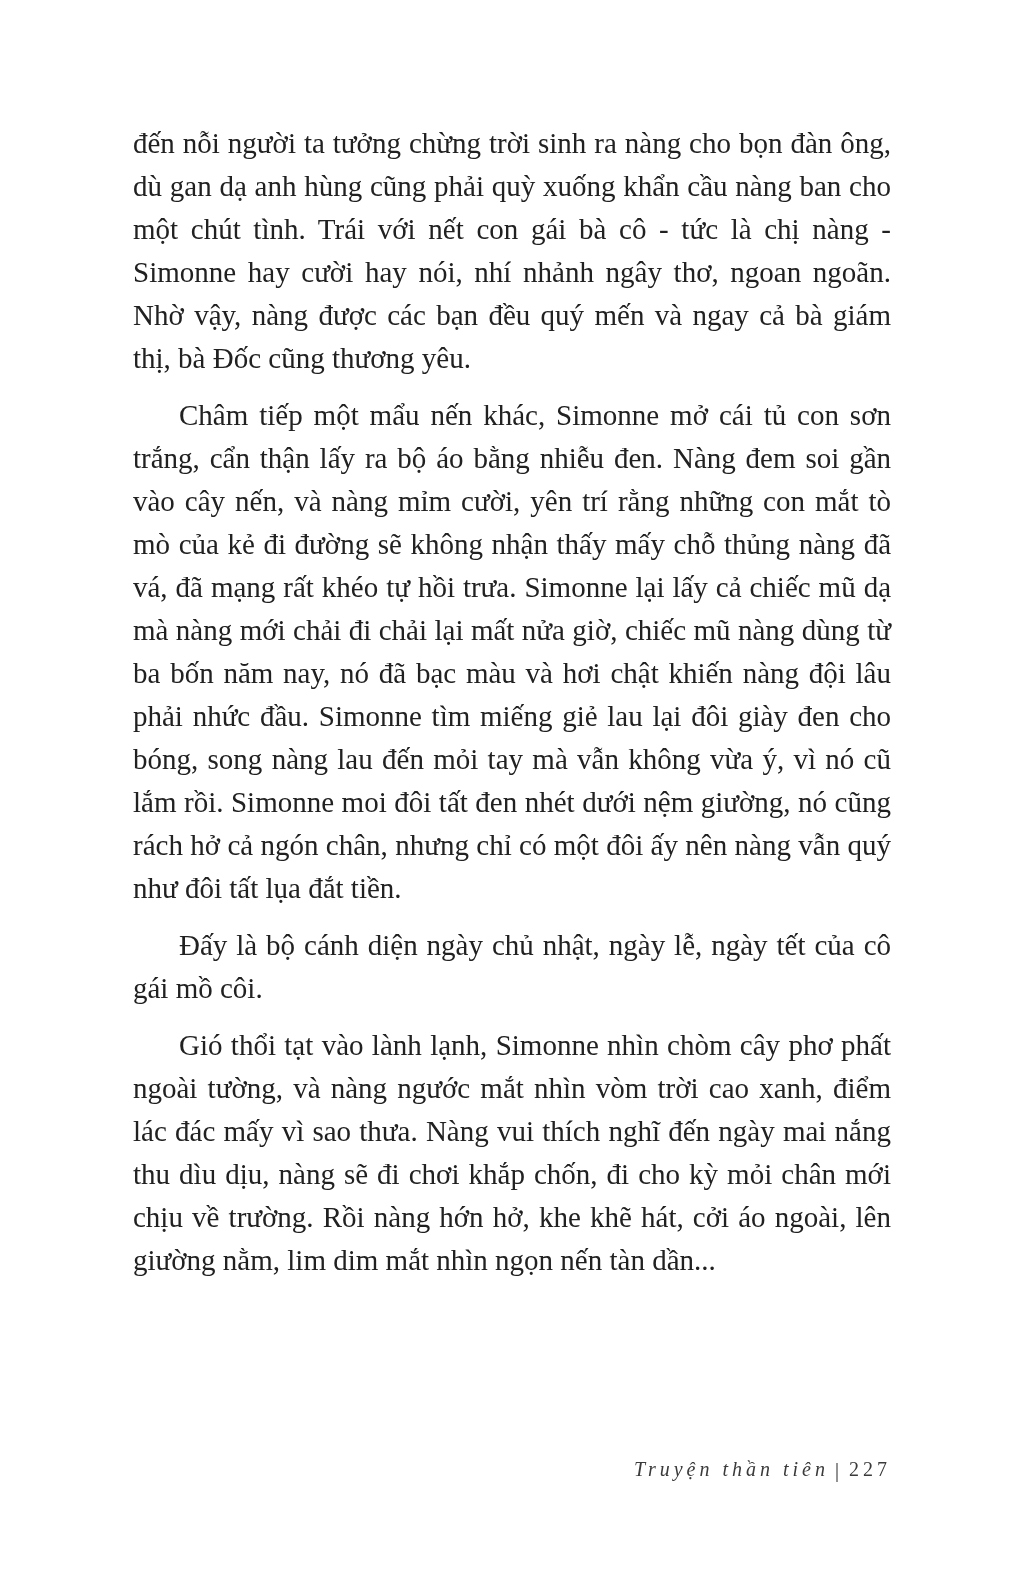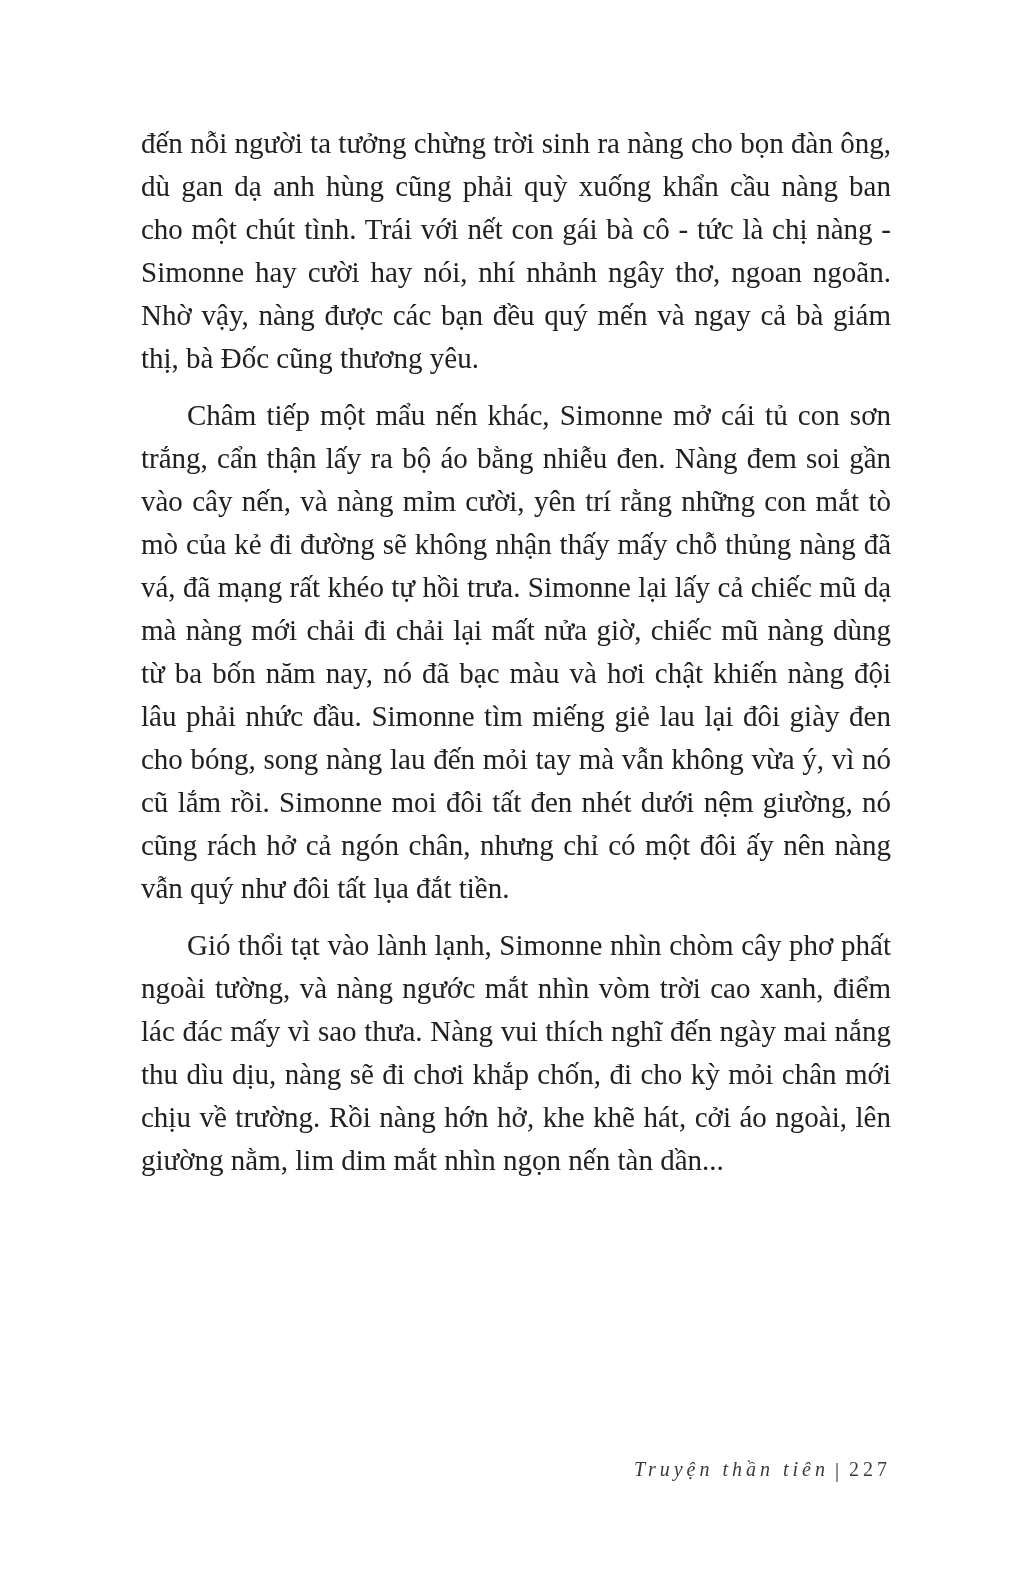--- a/index.html
+++ b/index.html
@@ -24,21 +24,21 @@
     left: 133px;
     top: 122px;
     width: 758px;
     color: #212121;
     font-size: 29px;
     line-height: 43px;
     text-align: justify;
     text-justify: inter-word;
   }
   .text-block p {
-    margin: 0 0 14px 8px;
+    margin: 0 0 14px 0;
   }
   .text-block p.indent {
     text-indent: 46px;
     font-family: Liberation Serif, serif;
   }
   .page-footer {
     position: absolute;
     right: 133px;
     top: 1458px;
     color: #3a3a3a;
@@ -63,20 +63,21 @@
   }
 </style>
 </head>
 <body>
 
 <div class="page">
 
   <div class="text-block">
     <p>đến nỗi người ta tưởng chừng trời sinh ra nàng cho bọn đàn ông, dù gan dạ anh hùng cũng phải quỳ xuống khẩn cầu nàng ban cho một chút tình. Trái với nết con gái bà cô - tức là chị nàng - Simonne hay cười hay nói, nhí nhảnh ngây thơ, ngoan ngoãn. Nhờ vậy, nàng được các bạn đều quý mến và ngay cả bà giám thị, bà Đốc cũng thương yêu.</p>
     <p class="indent">Châm tiếp một mẩu nến khác, Simonne mở cái tủ con sơn trắng, cẩn thận lấy ra bộ áo bằng nhiễu đen. Nàng đem soi gần vào cây nến, và nàng mỉm cười, yên trí rằng những con mắt tò mò của kẻ đi đường sẽ không nhận thấy mấy chỗ thủng nàng đã vá, đã mạng rất khéo tự hồi trưa. Simonne lại lấy cả chiếc mũ dạ mà nàng mới chải đi chải lại mất nửa giờ, chiếc mũ nàng dùng từ ba bốn năm nay, nó đã bạc màu và hơi chật khiến nàng đội lâu phải nhức đầu. Simonne tìm miếng giẻ lau lại đôi giày đen cho bóng, song nàng lau đến mỏi tay mà vẫn không vừa ý, vì nó cũ lắm rồi. Simonne moi đôi tất đen nhét dưới nệm giường, nó cũng rách hở cả ngón chân, nhưng chỉ có một đôi ấy nên nàng vẫn quý như đôi tất lụa đắt tiền.</p>
+    <p class="indent">Đấy là bộ cánh diện ngày chủ nhật, ngày lễ, ngày tết của cô gái mồ côi.</p>
     <p class="indent">Gió thổi tạt vào lành lạnh, Simonne nhìn chòm cây phơ phất ngoài tường, và nàng ngước mắt nhìn vòm trời cao xanh, điểm lác đác mấy vì sao thưa. Nàng vui thích nghĩ đến ngày mai nắng thu dìu dịu, nàng sẽ đi chơi khắp chốn, đi cho kỳ mỏi chân mới chịu về trường. Rồi nàng hớn hở, khe khẽ hát, cởi áo ngoài, lên giường nằm, lim dim mắt nhìn ngọn nến tàn dần...</p>
   </div>
 
   <div class="page-footer">
     <span class="running-title">Truyện thần tiên</span><span class="footer-sep">|</span><span class="page-number">227</span>
   </div>
 
 </div>
 
 </body></html>

